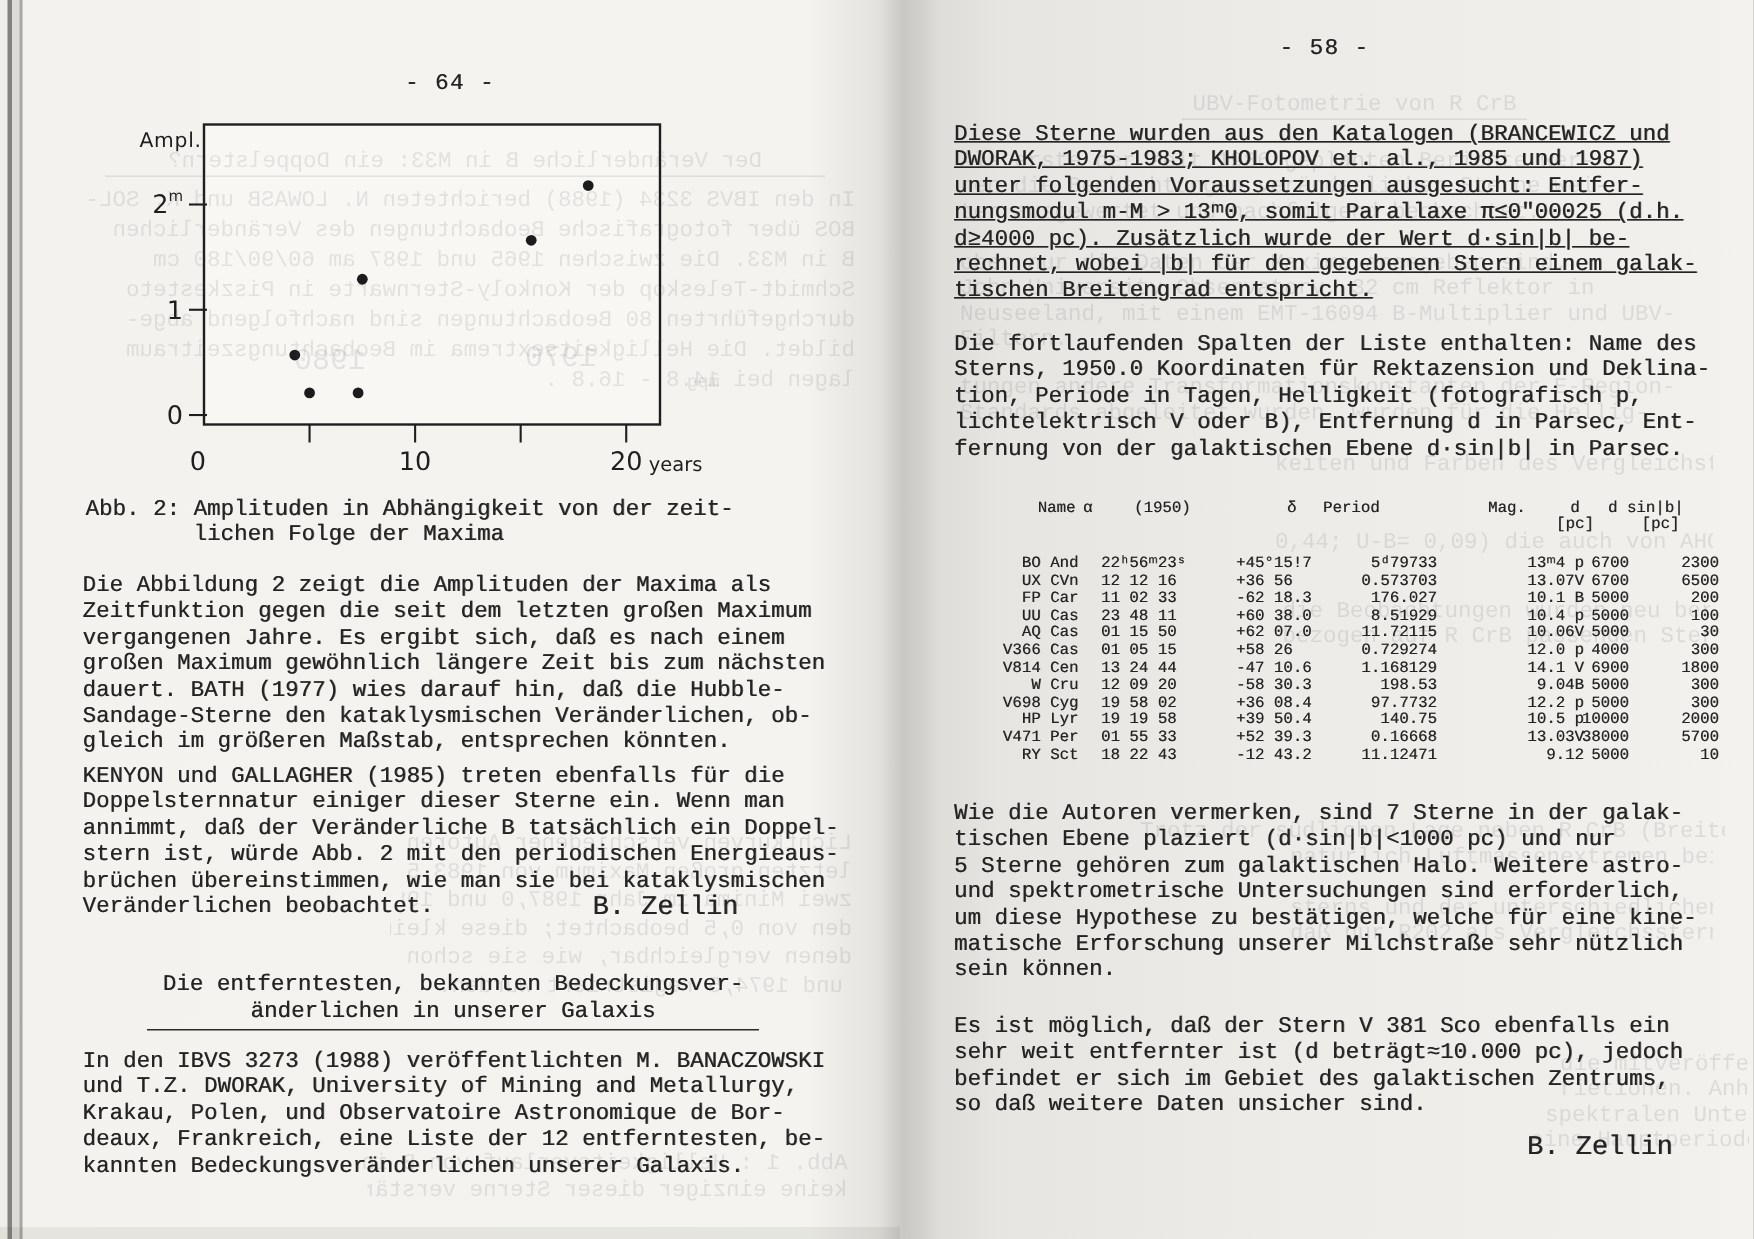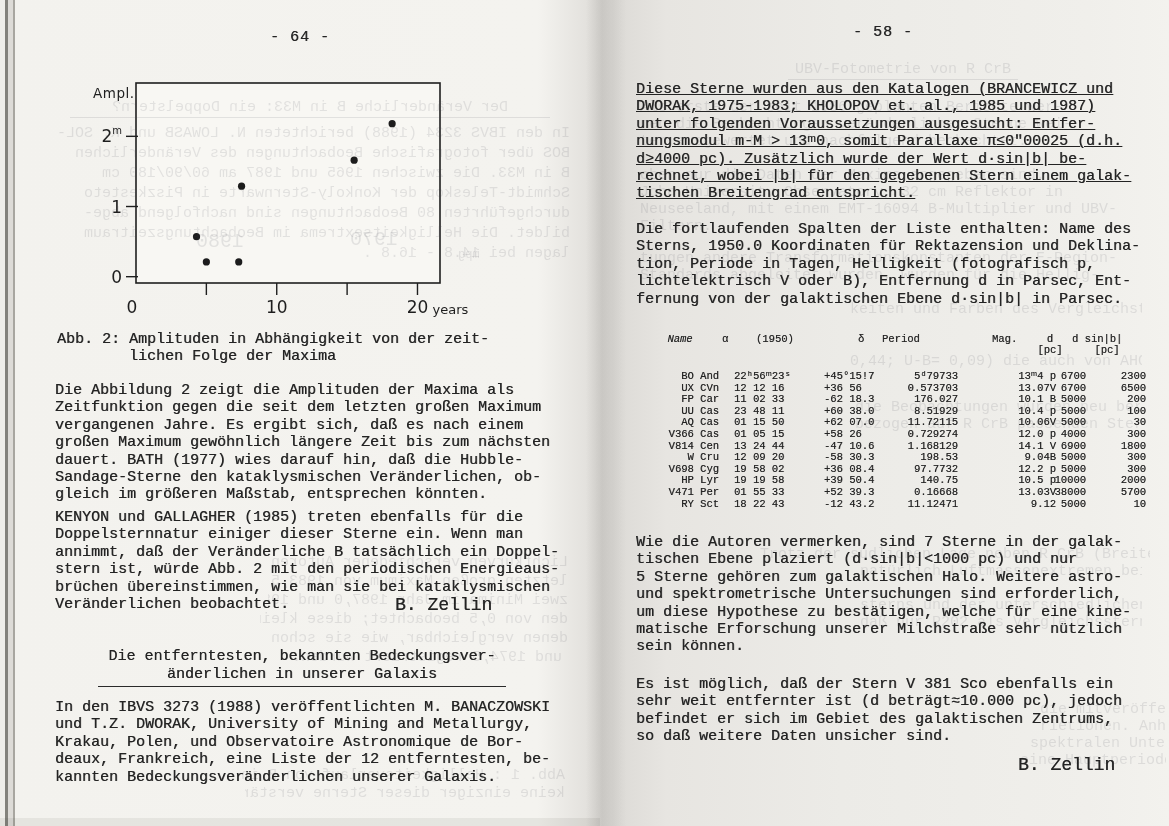--- a/index.html
+++ b/index.html
@@ -23,21 +23,21 @@
     border-bottom:1.6px solid #2a2a2a;padding-bottom:3px;text-shadow:0.4px 0 rgba(35,35,35,0.7);z-index:3;}
   #chart-svg{position:absolute;left:88px;top:76px;z-index:1;}
   .axnum{font-family:"DejaVu Sans","Liberation Sans",sans-serif;font-size:17px;fill:#1e1e1e;}
   .axlab{font-family:"DejaVu Sans","Liberation Sans",sans-serif;font-size:13.5px;fill:#1e1e1e;letter-spacing:0.5px;}
   .axunits{font-family:"DejaVu Sans","Liberation Sans",sans-serif;fill:#1e1e1e;}
   
   .startable{position:absolute;left:646px;top:334px;width:482px;font-size:10.5px;line-height:11.6px;z-index:3;
     text-shadow:0.3px 0 rgba(35,35,35,0.6);}
   .thead{position:relative;height:37px;}
   .thead span{position:absolute;white-space:nowrap;}
-  .h-name{left:8px;width:52px;text-align:center;font-style:italic;}
+  .h-name{left:19px;width:52px;text-align:right;}
   .h-alpha{left:76px;}  .h-epoch{left:110px;}  .h-delta{left:212px;}
   .h-period{left:236px;} .h-mag{left:346px;}
   .h-d{left:390px;width:28px;text-align:center;} .h-dunit{left:390px;width:28px;top:11px;text-align:center;}
   .h-dsin{left:426px;} .h-dsinunit{left:446px;width:30px;top:11px;text-align:center;}
   .trow{position:relative;height:11.6px;margin-left:24px;}
   .trow span{position:absolute;white-space:nowrap;}
   .c0{left:-3px;width:52px;text-align:right;}
   .c1{left:64px;} .c2{left:154px;}
   .c3{left:224px;width:64px;text-align:right;}
   .c4{left:320px;width:66px;text-align:right;}
@@ -54,21 +54,21 @@
 
 <div class="canvas" id="ghost-root">
 
   <div class="edge edge-w"></div>
   <div class="edge edge-d1"></div>
   <div class="edge edge-l"></div>
   <div class="edge edge-d2"></div>
   <div class="seam"></div>
   <div class="bottom-shade"></div>
 
-  <div class="pagenum" style="left:245px;top:29px;">- 64 -</div>
+  <div class="pagenum" style="left:245px;top:47px;">- 64 -</div>
 
   <svg id="chart-svg" width="410" height="250" viewBox="0 0 410 250">
       <rect x="48" y="7" width="304" height="200" fill="#f8f7f3" stroke="#1e1e1e" stroke-width="1.6"></rect>
       <line x1="118.37037037037037" y1="207" x2="118.37037037037037" y2="219" stroke="#1e1e1e" stroke-width="1.4"></line>
       <line x1="188.74074074074073" y1="207" x2="188.74074074074073" y2="219" stroke="#1e1e1e" stroke-width="1.4"></line>
       <text x="188.74074074074073" y="237" text-anchor="middle" class="axnum">10</text>
       <line x1="259.1111111111111" y1="207" x2="259.1111111111111" y2="219" stroke="#1e1e1e" stroke-width="1.4"></line>
       <line x1="329.48148148148147" y1="207" x2="329.48148148148147" y2="219" stroke="#1e1e1e" stroke-width="1.4"></line>
       <text x="329.48148148148147" y="237" text-anchor="middle" class="axnum">20</text>
       <text x="44" y="237" text-anchor="middle" class="axnum">0</text>

